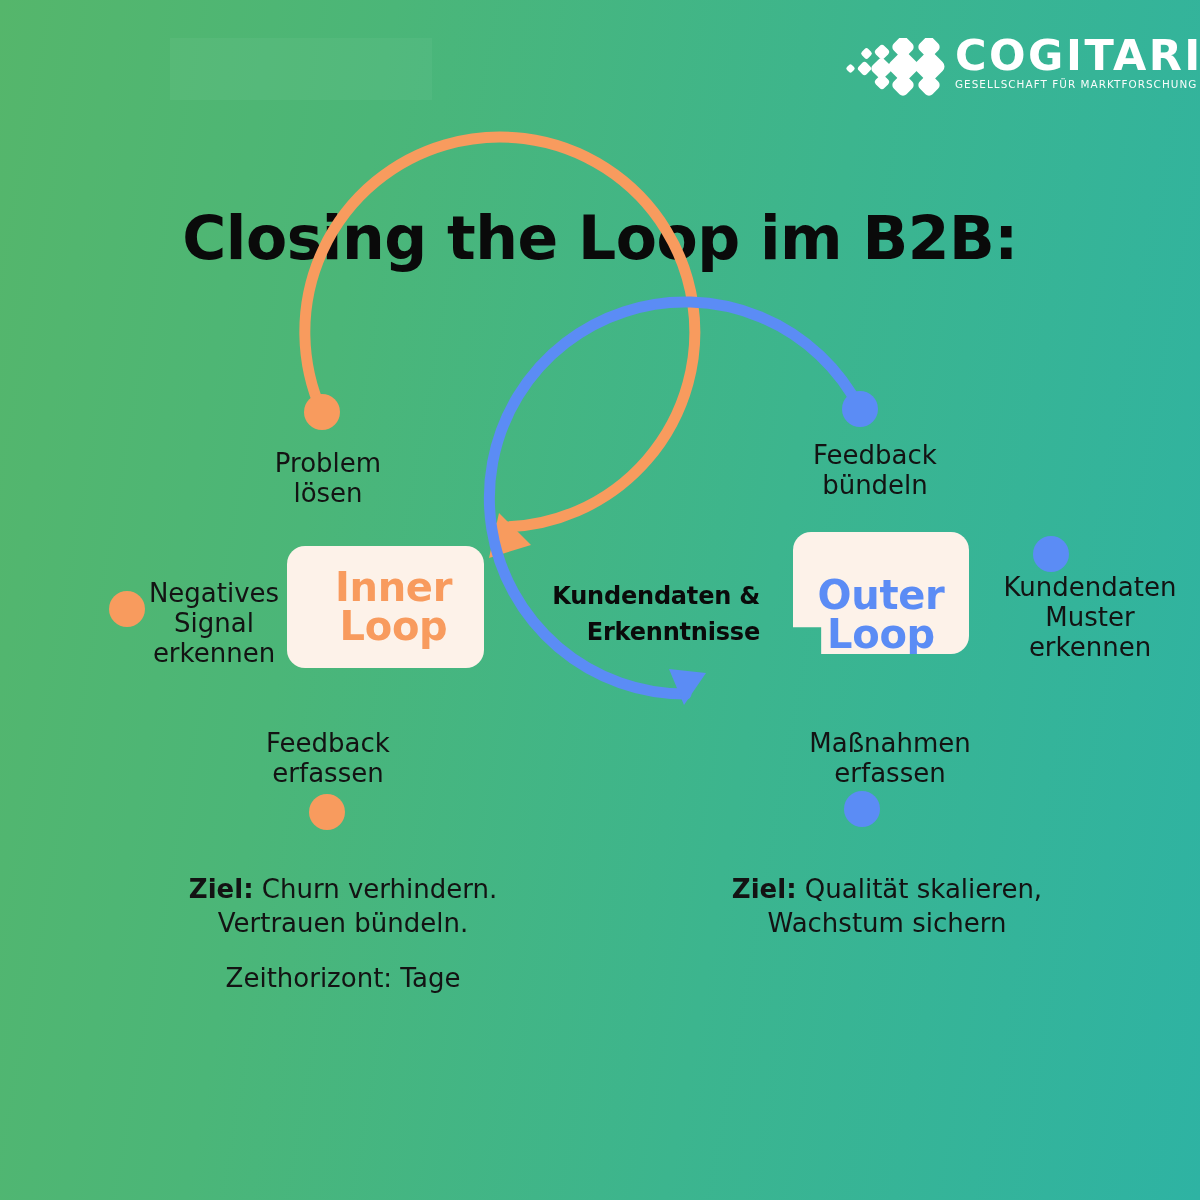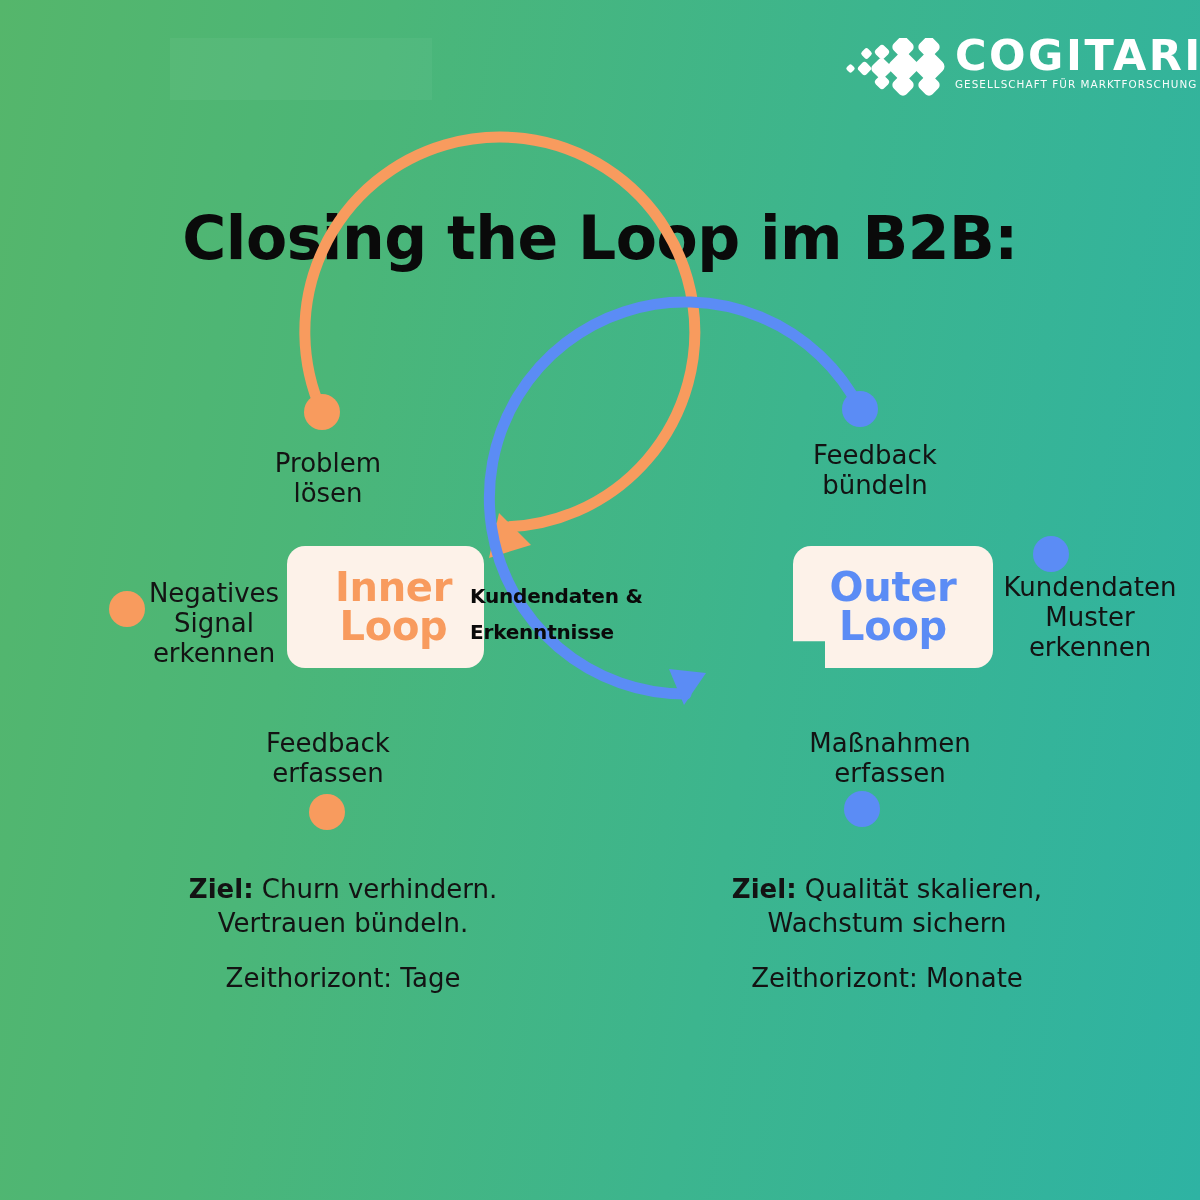--- a/index.html
+++ b/index.html
@@ -103,43 +103,44 @@
   #inner-badge {
     left: 287px;
     top: 546px;
     width: 181px;
     height: 122px;
     border-radius: 18px;
     padding-left: 16px;
   }
   #outer-badge {
     left: 793px;
-    top: 546px;
-    width: 200px;
+    top: 532px;
+    width: 176px;
     height: 122px;
     border-radius: 18px 18px 18px 0;
     clip-path: polygon(0% 0%, 100% 0%, 100% 100%, 16% 100%, 16% 78%, 0% 78%);
+    justify-content: flex-end;
   }
   .badge-line {
     font-size: 40px;
     font-weight: 700;
     letter-spacing: -0.3px;
   }
   #inner-badge .badge-line { color: #f89b5e; }
   #outer-badge .badge-line { color: #5b8cf5; }
 
   
   #center-label {
     position: absolute;
     left: 470px;
     top: 578px;
     width: 290px;
-    text-align: left;
+    text-align: right;
     color: #0a0a0a;
-    font-size: 20px;
+    font-size: 24px;
     font-weight: 700;
     line-height: 36px;
     letter-spacing: -0.2px;
   }
 
   
   .node-label {
     position: absolute;
     color: #131313;
     font-size: 26px;
@@ -255,16 +256,15 @@
 
   <div class="footer-block" id="footer-left">
     <div class="footer-goal"><b>Ziel:</b><span style="white-space:pre-line"> Churn verhindern.
 Vertrauen bündeln.</span></div>
     <div class="footer-horizon">Zeithorizont: Tage</div>
   </div>
 
   <div class="footer-block" id="footer-right">
     <div class="footer-goal"><b>Ziel:</b><span style="white-space:pre-line"> Qualität skalieren,
 Wachstum sichern</span></div>
-    <div class="footer-horizon">Zeithorizont: Monate</div>
   </div>
 
 </div>
 
 </body></html>

